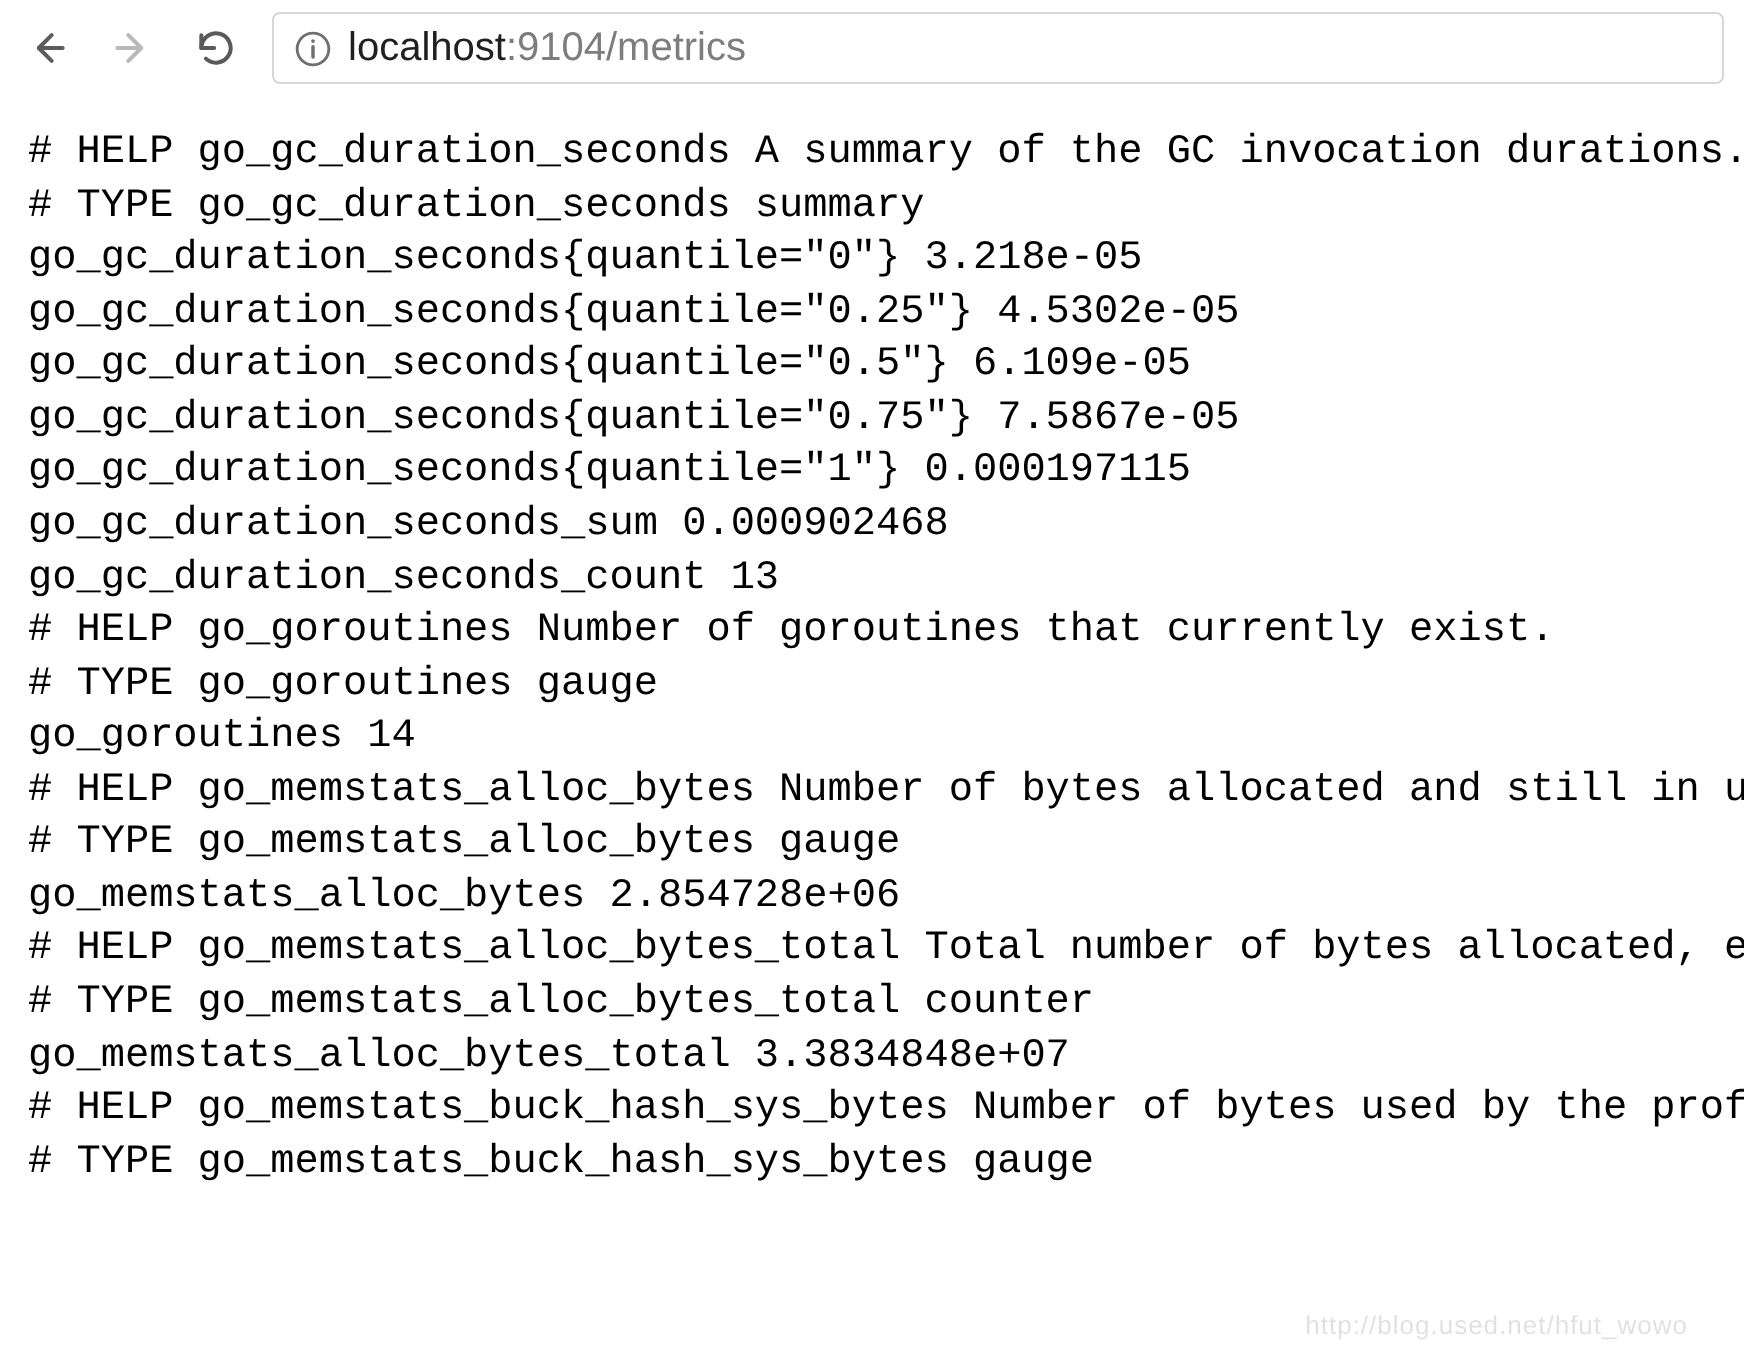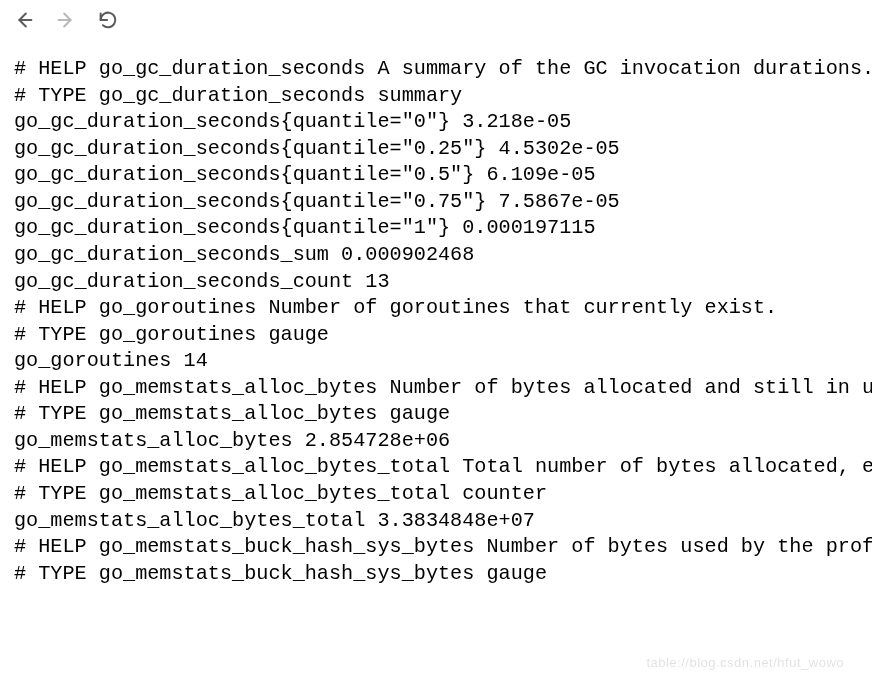--- a/index.html
+++ b/index.html
@@ -111,20 +111,32 @@
       <polyline points="10 5 17 12 10 19"></polyline>
       <line x1="17" y1="12" x2="4" y2="12"></line>
     </svg>
   </div>
   <div class="reload-button">
     <svg width="22" height="22" viewBox="0 0 24 24" fill="none" stroke="currentColor" stroke-width="2.2" stroke-linecap="round" stroke-linejoin="round">
       <path d="M4 12a8 8 0 1 1 2.5 5.8"></path>
       <polyline points="4 5 4 12 11 12"></polyline>
     </svg>
   </div>
+  <div class="address-bar">
+    <span class="info-icon">
+      <svg width="19" height="19" viewBox="0 0 24 24" fill="none" stroke="currentColor" stroke-width="1.8">
+        <circle cx="12" cy="12" r="10"></circle>
+        <line x1="12" y1="10.5" x2="12" y2="17" stroke-width="2.2" stroke-linecap="round"></line>
+        <circle cx="12" cy="7" r="1.2" fill="currentColor" stroke="none"></circle>
+      </svg>
+    </span>
+    <span class="url-text">
+      <span class="url-host">localhost</span><span class="url-port">:9104</span><span class="url-path">/metrics</span>
+    </span>
+  </div>
 </div>
 
 <pre class="content" id="metrics-content"># HELP go_gc_duration_seconds A summary of the GC invocation durations.
 # TYPE go_gc_duration_seconds summary
 go_gc_duration_seconds{quantile="0"} 3.218e-05
 go_gc_duration_seconds{quantile="0.25"} 4.5302e-05
 go_gc_duration_seconds{quantile="0.5"} 6.109e-05
 go_gc_duration_seconds{quantile="0.75"} 7.5867e-05
 go_gc_duration_seconds{quantile="1"} 0.000197115
 go_gc_duration_seconds_sum 0.000902468
@@ -134,13 +146,13 @@
 go_goroutines 14
 # HELP go_memstats_alloc_bytes Number of bytes allocated and still in use.
 # TYPE go_memstats_alloc_bytes gauge
 go_memstats_alloc_bytes 2.854728e+06
 # HELP go_memstats_alloc_bytes_total Total number of bytes allocated, even if freed.
 # TYPE go_memstats_alloc_bytes_total counter
 go_memstats_alloc_bytes_total 3.3834848e+07
 # HELP go_memstats_buck_hash_sys_bytes Number of bytes used by the profiling bucket hash table.
 # TYPE go_memstats_buck_hash_sys_bytes gauge</pre>
 
-<div class="watermark">table://blog.csdn.net/hfut_wowo</div>
+<div class="watermark">http://blog.used.net/hfut_wowo</div>
 
 </body></html>

